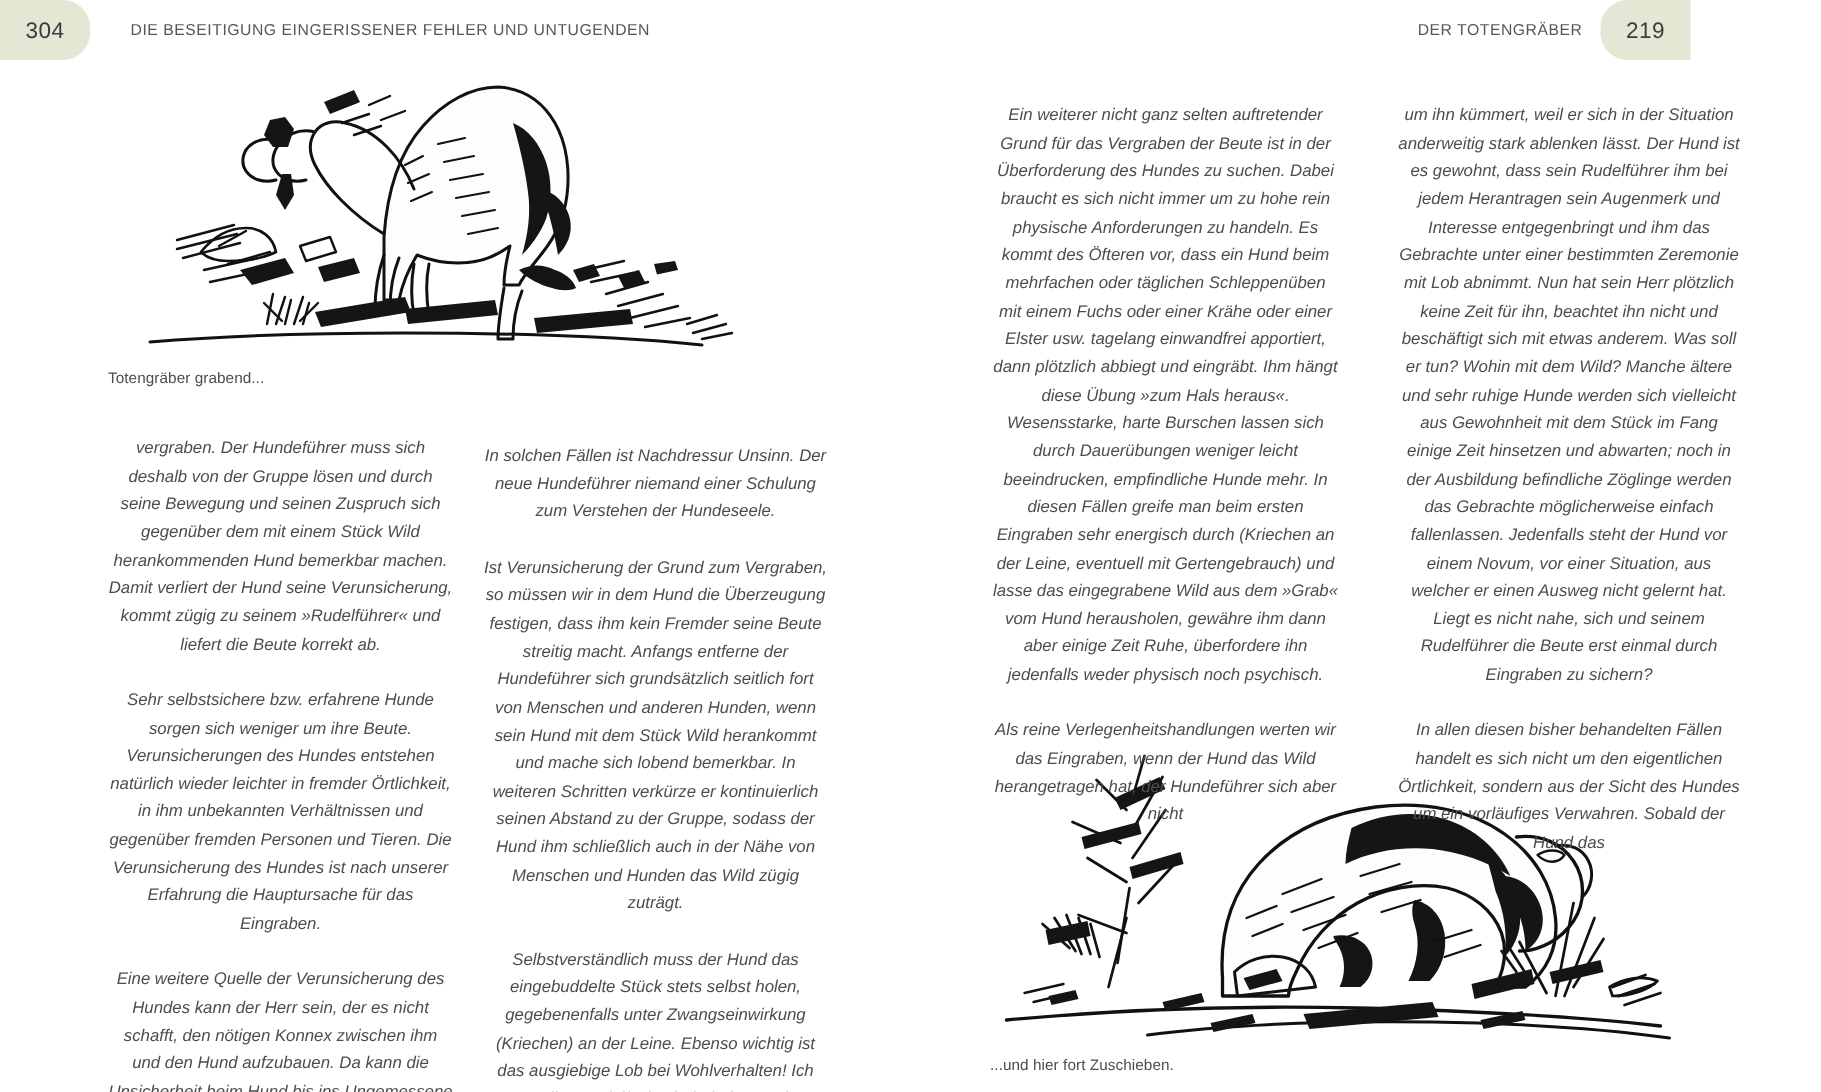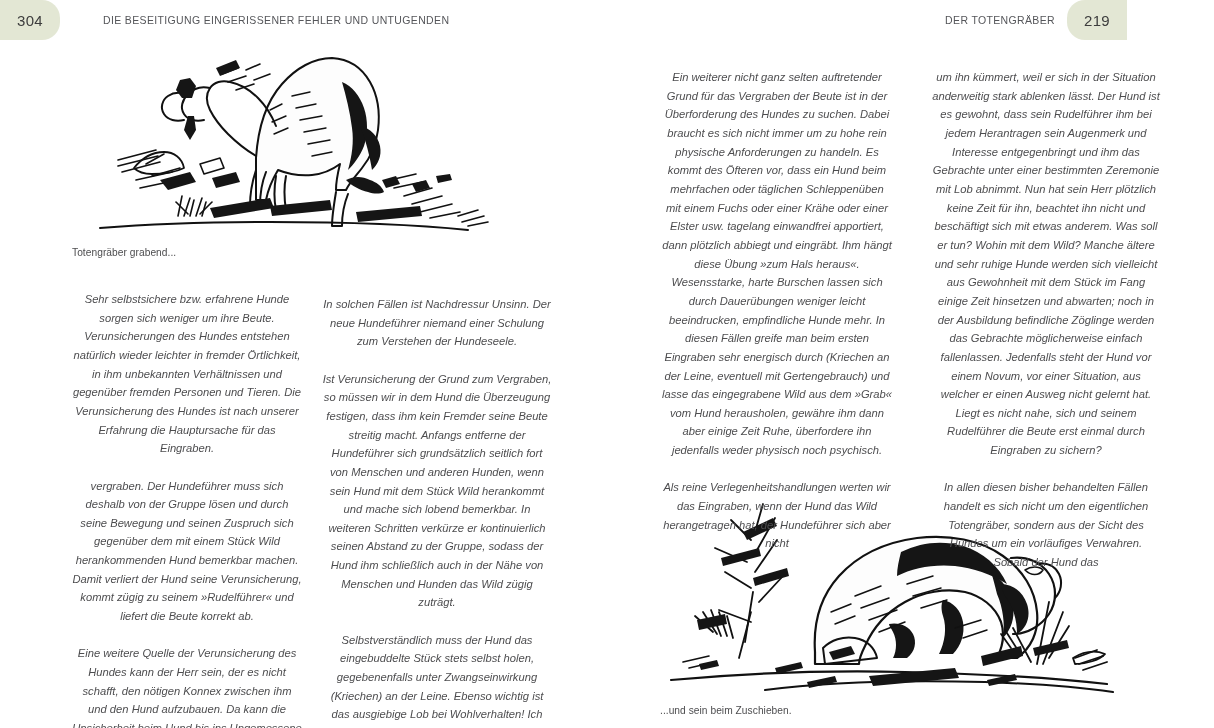--- a/index.html
+++ b/index.html
@@ -46,21 +46,21 @@
   }
   .running-head {
     position: absolute;
     top: 14px;
     font-size: 10.5px;
     letter-spacing: 0.35px;
     color: #55565a;
     text-transform: uppercase;
     white-space: nowrap;
   }
-  .running-head.left  { left: 70px; padding-left: 33px; }
+  .running-head.left  { left: 54px; padding-left: 33px; }
   .running-head.right { right: 72px; padding-left: 10px; }
 
   
   .col {
     position: absolute;
     width: 230px;
     font-size: 11.2px;
     line-height: 18.65px;
     color: #4d4d4f;
     text-align: center;
@@ -316,33 +316,33 @@
           <path d="M424 172 L448 164"></path>
         <path d="M428 178 L452 170"></path>
       </g>
       <path d="M418 166 C428 160 440 158 450 162 C444 168 432 172 420 172 Z" fill="none" stroke-width="1.8"></path>
 
       <path d="M120 176 L146 170 L148 176 L122 182 Z" fill="#151515" stroke="none"></path>
       <path d="M152 190 L180 184 L182 190 L154 196 Z" fill="#151515" stroke="none"></path>
       <path d="M332 188 L360 182 L362 188 L334 194 Z" fill="#151515" stroke="none"></path>
     </g>
   </svg>
-  <div class="caption">...und sein beim Zuschieben.</div>
+  <div class="caption">...und hier fort Zuschieben.</div>
 </div>
 
 <div class="col" id="col1">
+    <p>vergraben. Der Hundeführer muss sich deshalb von der Gruppe lösen und durch seine Bewegung und seinen Zuspruch sich gegenüber dem mit einem Stück Wild herankommenden Hund bemerkbar machen. Damit verliert der Hund seine Verunsicherung, kommt zügig zu seinem »Rudelführer« und liefert die Beute korrekt ab.</p>
     <p>Sehr selbstsichere bzw. erfahrene Hunde sorgen sich weniger um ihre Beute. Verunsicherungen des Hundes entstehen natürlich wieder leichter in fremder Örtlichkeit, in ihm unbekannten Verhältnissen und gegenüber fremden Personen und Tieren. Die Verunsicherung des Hundes ist nach unserer Erfahrung die Hauptursache für das Eingraben.</p>
-    <p>vergraben. Der Hundeführer muss sich deshalb von der Gruppe lösen und durch seine Bewegung und seinen Zuspruch sich gegenüber dem mit einem Stück Wild herankommenden Hund bemerkbar machen. Damit verliert der Hund seine Verunsicherung, kommt zügig zu seinem »Rudelführer« und liefert die Beute korrekt ab.</p>
     <p>Eine weitere Quelle der Verunsicherung des Hundes kann der Herr sein, der es nicht schafft, den nötigen Konnex zwischen ihm und den Hund aufzubauen. Da kann die Unsicherheit beim Hund bis ins Ungemessene ansteigen. In der Praxis gibt es Beispiele, dass Hunde, die bislang alles Wild einwandfrei brachten, beim Wechsel des Herrn plötzlich zum Totengräber wurden.</p>
   </div>
 <div class="col" id="col2">
     <p>In solchen Fällen ist Nachdressur Unsinn. Der neue Hundeführer niemand einer Schulung zum Verstehen der Hundeseele.</p>
     <p>Ist Verunsicherung der Grund zum Vergraben, so müssen wir in dem Hund die Überzeugung festigen, dass ihm kein Fremder seine Beute streitig macht. Anfangs entferne der Hundeführer sich grundsätzlich seitlich fort von Menschen und anderen Hunden, wenn sein Hund mit dem Stück Wild herankommt und mache sich lobend bemerkbar. In weiteren Schritten verkürze er kontinuierlich seinen Abstand zu der Gruppe, sodass der Hund ihm schließlich auch in der Nähe von Menschen und Hunden das Wild zügig zuträgt.</p>
     <p>Selbstverständlich muss der Hund das eingebuddelte Stück stets selbst holen, gegebenenfalls unter Zwangseinwirkung (Kriechen) an der Leine. Ebenso wichtig ist das ausgiebige Lob bei Wohlverhalten! Ich muss ihn zu vielfach wiederholten Malen erfahren lassen, dass ihm niemand das Stück wegnimmt und das Herantragen für ihn zu einem angenehmen Abschluss führt.</p>
   </div>
 <div class="col" id="col3">
     <p>Ein weiterer nicht ganz selten auftretender Grund für das Vergraben der Beute ist in der Überforderung des Hundes zu suchen. Dabei braucht es sich nicht immer um zu hohe rein physische Anforderungen zu handeln. Es kommt des Öfteren vor, dass ein Hund beim mehrfachen oder täglichen Schleppenüben mit einem Fuchs oder einer Krähe oder einer Elster usw. tagelang einwandfrei apportiert, dann plötzlich abbiegt und eingräbt. Ihm hängt diese Übung »zum Hals heraus«. Wesensstarke, harte Burschen lassen sich durch Dauerübungen weniger leicht beeindrucken, empfindliche Hunde mehr. In diesen Fällen greife man beim ersten Eingraben sehr energisch durch (Kriechen an der Leine, eventuell mit Gertengebrauch) und lasse das eingegrabene Wild aus dem »Grab« vom Hund herausholen, gewähre ihm dann aber einige Zeit Ruhe, überfordere ihn jedenfalls weder physisch noch psychisch.</p>
     <p>Als reine Verlegenheitshandlungen werten wir das Eingraben, wenn der Hund das Wild herangetragen hat, der Hundeführer sich aber nicht</p>
   </div>
 <div class="col" id="col4">
     <p>um ihn kümmert, weil er sich in der Situation anderweitig stark ablenken lässt. Der Hund ist es gewohnt, dass sein Rudelführer ihm bei jedem Herantragen sein Augenmerk und Interesse entgegenbringt und ihm das Gebrachte unter einer bestimmten Zeremonie mit Lob abnimmt. Nun hat sein Herr plötzlich keine Zeit für ihn, beachtet ihn nicht und beschäftigt sich mit etwas anderem. Was soll er tun? Wohin mit dem Wild? Manche ältere und sehr ruhige Hunde werden sich vielleicht aus Gewohnheit mit dem Stück im Fang einige Zeit hinsetzen und abwarten; noch in der Ausbildung befindliche Zöglinge werden das Gebrachte möglicherweise einfach fallenlassen. Jedenfalls steht der Hund vor einem Novum, vor einer Situation, aus welcher er einen Ausweg nicht gelernt hat. Liegt es nicht nahe, sich und seinem Rudelführer die Beute erst einmal durch Eingraben zu sichern?</p>
-    <p>In allen diesen bisher behandelten Fällen handelt es sich nicht um den eigentlichen Totengräber, sondern aus der Sicht des Hundes um ein vorläufiges Verwahren. Sobald der Hund das</p>
+    <p>In allen diesen bisher behandelten Fällen handelt es sich nicht um den eigentlichen Örtlichkeit, sondern aus der Sicht des Hundes um ein vorläufiges Verwahren. Sobald der Hund das</p>
   </div>
 
 </body></html>

